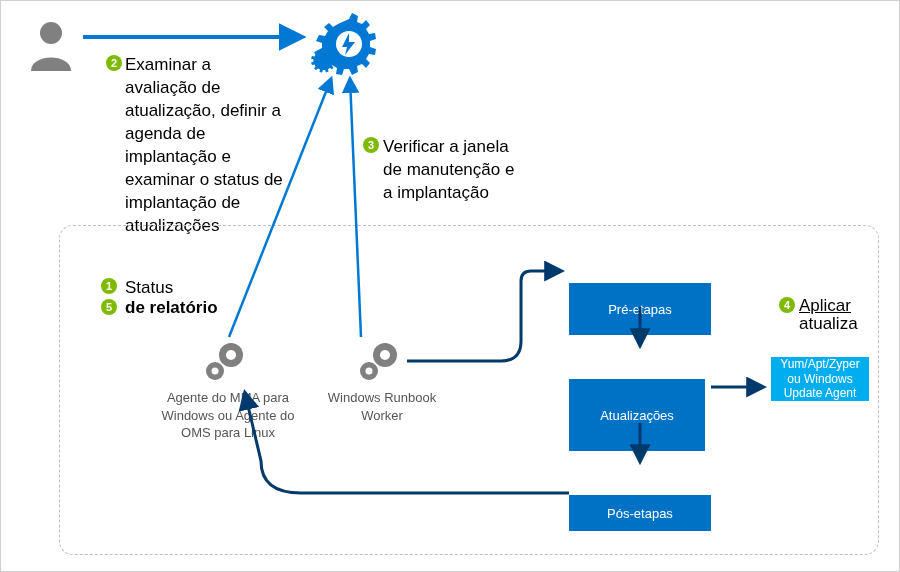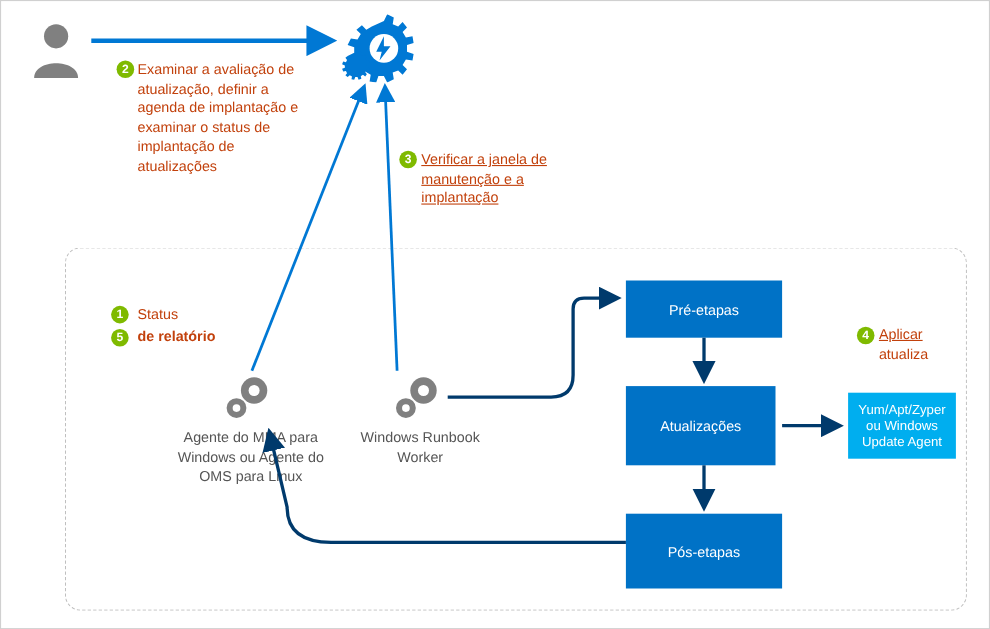--- a/index.html
+++ b/index.html
@@ -20,41 +20,42 @@
     background: #7fba00;
     color: #fff;
     font-size: 11px;
     font-weight: 600;
     line-height: 16px;
     text-align: center;
     position: absolute;
   }
   .label {
     position: absolute;
-    font-size: 13px;
-    color: #c2410c;
+    font-size: 17px;
+    color: #000000;
     line-height: 1.35;
   }
   .node-label {
     position: absolute;
     font-size: 13px;
     color: #555;
     text-align: center;
     line-height: 1.35;
   }
   .bluebox {
     position: absolute;
     background: #0072c6;
     color: #fff;
     font-size: 13px;
     display: flex;
     align-items: center;
     justify-content: center;
     text-align: right;
     padding: 4px;
+    margin-top: 28px;
   }
   .cyanbox {
     position: absolute;
     background: #00aeef;
     color: #fff;
     font-size: 12px;
     display: flex;
     align-items: center;
     justify-content: center;
     text-align: center;
@@ -92,21 +93,21 @@
   </g>
   <g fill="#0078d4" transform="translate(6,36) scale(0.5)">
     <path d="M20 0 l2 -5 5 2 -1 5 4 2 4 -3 3 4 -3 4 2 4 5 -1 1 5 -5 2 0 4 5 2 -1 5 -5 -1 -2 4 3 4 -3 4 -4 -3 -4 2 1 5 -5 2 -2 -5 -4 0 -2 5 -5 -1 1 -5 -4 -2 -4 3 -4 -3 3 -4 -2 -4 -5 1 -2 -5 5 -2 0 -4 -5 -2 2 -5 5 1 2 -4 -3 -4 4 -3 4 3 4 -2 Z"></path>
   </g>
 </svg>
 
 <div class="badge" style="left:105px; top:54px;">2</div>
 <div class="label" style="left:124px; top:53px; width:160px;">Examinar a avaliação de atualização, definir a agenda de implantação e examinar o status de implantação de atualizações</div>
 
 <div class="badge" style="left:362px; top:136px;">3</div>
-<div class="label" style="left:382px; top:135px; width:145px;text-decoration:underline;">Verificar a janela de manutenção e a implantação</div>
+<div class="label" style="left:382px; top:135px; width:145px;">Verificar a janela de manutenção e a implantação</div>
 
 <div class="dashed-panel" style="left:58px; top:224px; width:820px; height:330px;"></div>
 
 <div class="badge" style="left:100px; top:277px;">1</div>
 <div class="badge" style="left:100px; top:298px;">5</div>
 <div class="label" style="left:124px; top:276px;text-align:center;">Status</div>
 <div class="label" style="left:124px; top:296px;font-weight:bold;">de relatório</div>
 
 <svg class="gears-small" style="left:202px; top:340px; width:46px; height:42px;" viewBox="0 0 46 42">
   <g fill="#808080">
@@ -123,23 +124,23 @@
     <circle cx="28" cy="14" r="12"></circle>
     <circle cx="28" cy="14" r="5" fill="#fff"></circle>
     <circle cx="12" cy="30" r="9"></circle>
     <circle cx="12" cy="30" r="3.5" fill="#fff"></circle>
   </g>
 </svg>
 <div class="node-label" style="left:326px; top:388px; width:110px;">Windows Runbook Worker</div>
 
 <div class="bluebox" style="left:568px; top:254px; width:142px; height:52px;">Pré-etapas</div>
 <div class="bluebox" style="left:568px; top:350px; width:136px; height:72px;">Atualizações</div>
-<div class="bluebox" style="left:568px; top:466px; width:142px; height:68px;">Pós-etapas</div>
+<div class="bluebox" style="left:568px; top:466px; width:142px; height:36px;">Pós-etapas</div>
 
-<div class="cyanbox" style="left:770px; top:356px; width:98px; height:60px;">Yum/Apt/Zyper ou Windows Update Agent</div>
+<div class="cyanbox" style="left:770px; top:356px; width:98px; height:44px;">Yum/Apt/Zyper ou Windows Update Agent</div>
 
 <div class="badge" style="left:778px; top:296px;">4</div>
 <div class="label" style="left:798px; top:294px;text-decoration:underline;">Aplicar</div>
 <div class="label" style="left:798px; top:312px;">atualiza</div>
 
 <svg class="arrow-layer">
   <defs>
     <marker id="arr-blue" viewBox="0 0 10 10" refX="8" refY="5" markerWidth="7" markerHeight="7" orient="auto-start-reverse">
       <path d="M0 0 L10 5 L0 10 Z" fill="#0078d4"></path>
     </marker>

